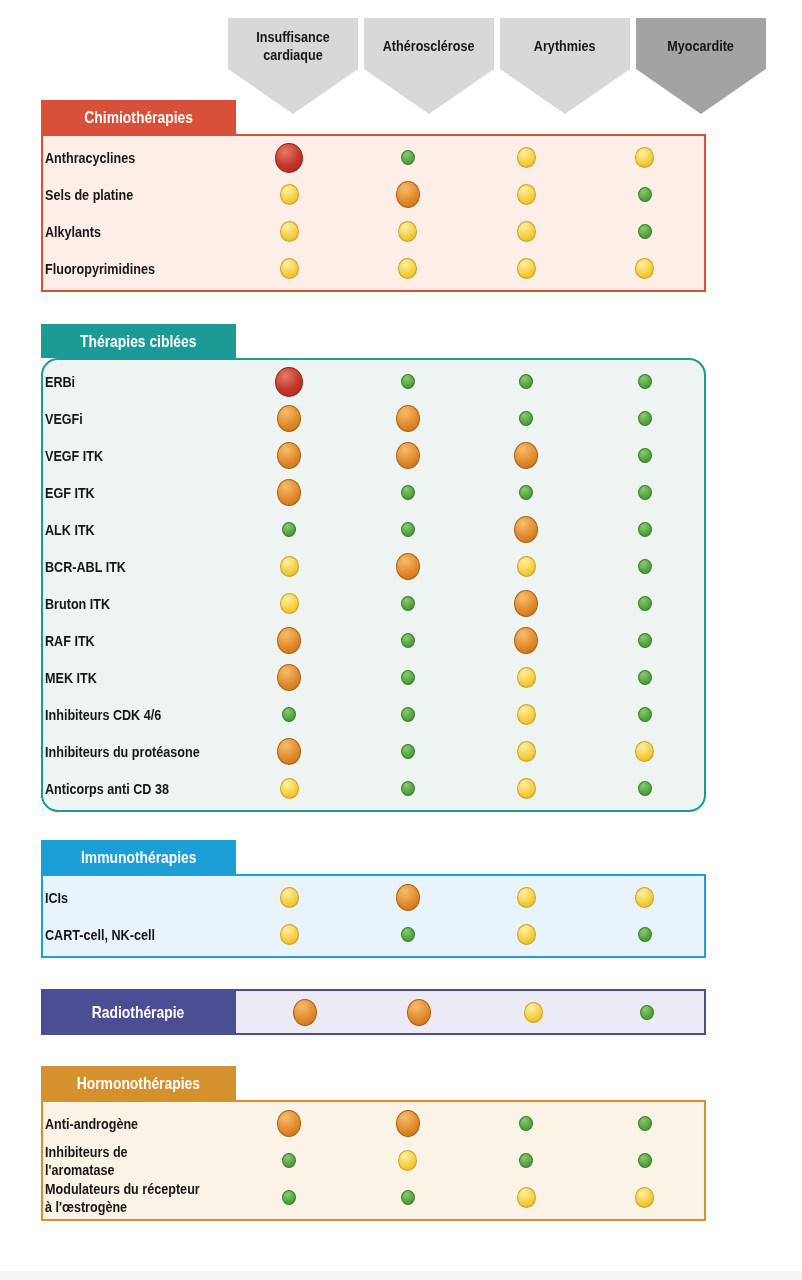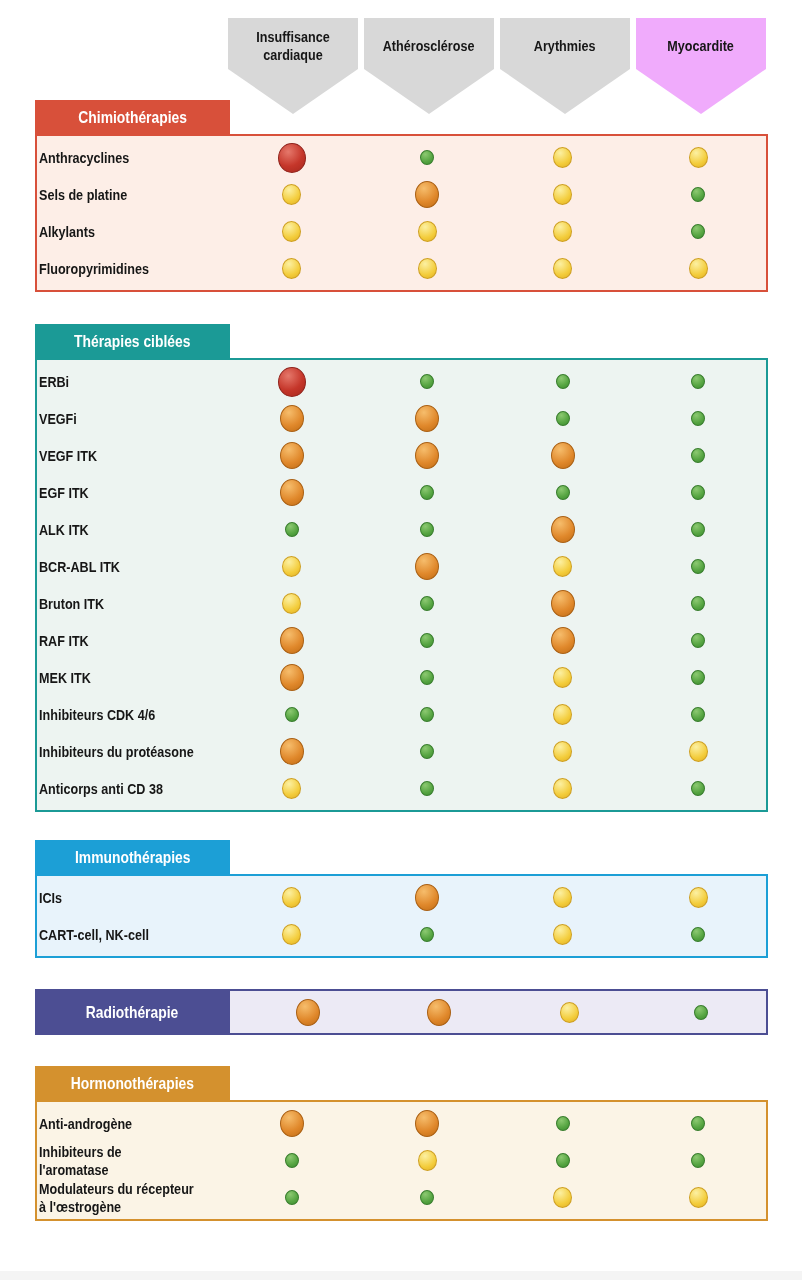--- a/index.html
+++ b/index.html
@@ -16,21 +16,21 @@
   .arrow{
     flex:1;height:96px;background:#d8d8d8;
     clip-path:polygon(0 0,100% 0,100% 53%,50% 100%,0 53%);
   }
   .arrow-label{
     height:56px;display:flex;align-items:center;justify-content:center;
     text-align:center;font-weight:700;font-size:15px;line-height:1.2;color:#161616;
   }
 
   
-  .content{position:absolute;left:35px;top:0;width:733px;}
+  .content{position:absolute;left:41px;top:0;width:665px;}
   .section{margin:0;}
   .sec-1{margin-top:100px;}
   .sec-2{margin-top:32px;}
   .sec-3{margin-top:28px;}
   .sec-4{margin-top:31px;}
   .sec-5{margin-top:31px;}
   .tab{
     width:195px;height:34px;display:flex;align-items:center;justify-content:center;
     color:#ffffff;font-weight:700;font-size:16.5px;
   }
@@ -89,21 +89,21 @@
       <div class="arrow" style="background: rgb(216, 216, 216);">
         <div class="arrow-label">
           <span class="cond">Athérosclérose</span>
         </div>
       </div>
       <div class="arrow" style="background: rgb(216, 216, 216);">
         <div class="arrow-label">
           <span class="cond">Arythmies</span>
         </div>
       </div>
-      <div class="arrow" style="background: #f0abfc;">
+      <div class="arrow" style="background: #a3a3a3;">
         <div class="arrow-label">
           <span class="cond">Myocardite</span>
         </div>
       </div>
     </div>
   <div class="content">
       <div class="section sec-1">
         <div class="tab" style="background: rgb(216, 80, 58);">
           <span class="cond">Chimiothérapies</span>
         </div>
@@ -167,21 +167,21 @@
             <div class="cell">
               <span class="dot dot-yellow"></span>
             </div>
           </div>
         </div>
       </div>
       <div class="section sec-2">
         <div class="tab" style="background: rgb(27, 154, 150);">
           <span class="cond">Thérapies ciblées</span>
         </div>
-        <div class="body" style="border-color: rgb(27, 154, 150); background: rgb(237, 244, 241);">
+        <div class="body" style="border-color: rgb(27, 154, 150); background: rgb(237, 244, 241); border-radius: 17px;">
           <div class="row">
             <div class="row-label"><span class="cond-left">ERBi</span></div>
             <div class="cell">
               <span class="dot dot-red"></span>
             </div>
             <div class="cell">
               <span class="dot dot-green"></span>
             </div>
             <div class="cell">
               <span class="dot dot-green"></span>

